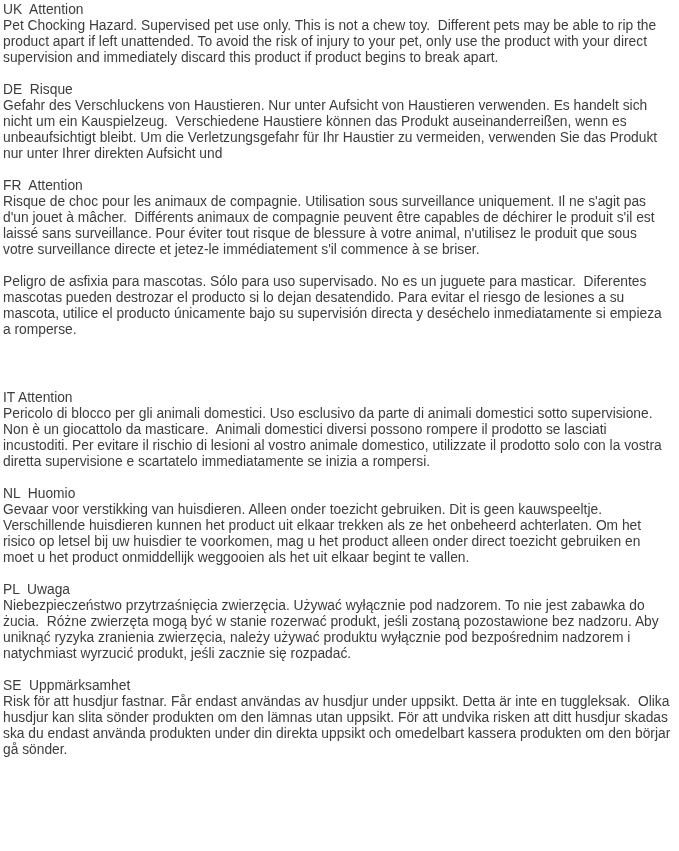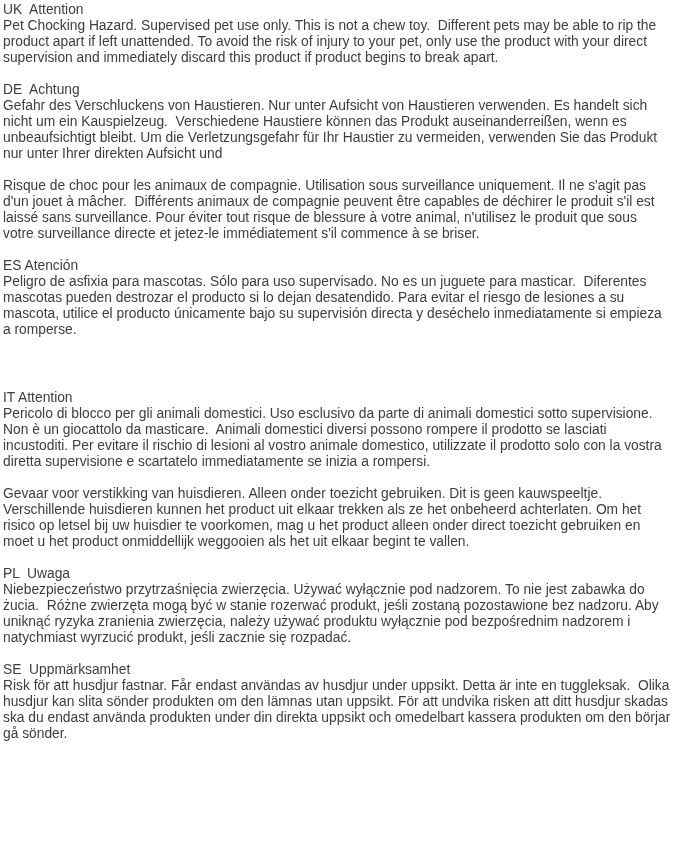--- a/index.html
+++ b/index.html
@@ -34,39 +34,40 @@
 <body>
 
 <main>
 
   <section class="warning-section">
     <div class="section-heading">UK  Attention</div>
     <div class="section-body">Pet Chocking Hazard. Supervised pet use only. This is not a chew toy.  Different pets may be able to rip the product apart if left unattended. To avoid the risk of injury to your pet, only use the product with your direct supervision and immediately discard this product if product begins to break apart.</div>
   </section>
 
   <section class="warning-section">
-    <div class="section-heading">DE  Achtung</div>
+    <div class="section-heading">DE  Risque</div>
     <div class="section-body">Gefahr des Verschluckens von Haustieren. Nur unter Aufsicht von Haustieren verwenden. Es handelt sich nicht um ein Kauspielzeug.  Verschiedene Haustiere können das Produkt auseinanderreißen, wenn es unbeaufsichtigt bleibt. Um die Verletzungsgefahr für Ihr Haustier zu vermeiden, verwenden Sie das Produkt nur unter Ihrer direkten Aufsicht und</div>
   </section>
 
   <section class="warning-section">
+    <div class="section-heading">FR  Attention</div>
     <div class="section-body">Risque de choc pour les animaux de compagnie. Utilisation sous surveillance uniquement. Il ne s'agit pas d'un jouet à mâcher.  Différents animaux de compagnie peuvent être capables de déchirer le produit s'il est laissé sans surveillance. Pour éviter tout risque de blessure à votre animal, n'utilisez le produit que sous votre surveillance directe et jetez-le immédiatement s'il commence à se briser.</div>
   </section>
 
   <section class="warning-section extra-gap">
-    <div class="section-heading">ES Atención</div>
     <div class="section-body">Peligro de asfixia para mascotas. Sólo para uso supervisado. No es un juguete para masticar.  Diferentes mascotas pueden destrozar el producto si lo dejan desatendido. Para evitar el riesgo de lesiones a su mascota, utilice el producto únicamente bajo su supervisión directa y deséchelo inmediatamente si empieza a romperse.</div>
   </section>
 
   <section class="warning-section">
     <div class="section-heading">IT Attention</div>
     <div class="section-body">Pericolo di blocco per gli animali domestici. Uso esclusivo da parte di animali domestici sotto supervisione. Non è un giocattolo da masticare.  Animali domestici diversi possono rompere il prodotto se lasciati incustoditi. Per evitare il rischio di lesioni al vostro animale domestico, utilizzate il prodotto solo con la vostra diretta supervisione e scartatelo immediatamente se inizia a rompersi.</div>
   </section>
 
   <section class="warning-section">
+    <div class="section-heading">NL  Huomio</div>
     <div class="section-body">Gevaar voor verstikking van huisdieren. Alleen onder toezicht gebruiken. Dit is geen kauwspeeltje.  Verschillende huisdieren kunnen het product uit elkaar trekken als ze het onbeheerd achterlaten. Om het risico op letsel bij uw huisdier te voorkomen, mag u het product alleen onder direct toezicht gebruiken en moet u het product onmiddellijk weggooien als het uit elkaar begint te vallen.</div>
   </section>
 
   <section class="warning-section">
     <div class="section-heading">PL  Uwaga</div>
     <div class="section-body">Niebezpieczeństwo przytrzaśnięcia zwierzęcia. Używać wyłącznie pod nadzorem. To nie jest zabawka do żucia.  Różne zwierzęta mogą być w stanie rozerwać produkt, jeśli zostaną pozostawione bez nadzoru. Aby uniknąć ryzyka zranienia zwierzęcia, należy używać produktu wyłącznie pod bezpośrednim nadzorem i natychmiast wyrzucić produkt, jeśli zacznie się rozpadać.</div>
   </section>
 
   <section class="warning-section">
     <div class="section-heading">SE  Uppmärksamhet</div>

